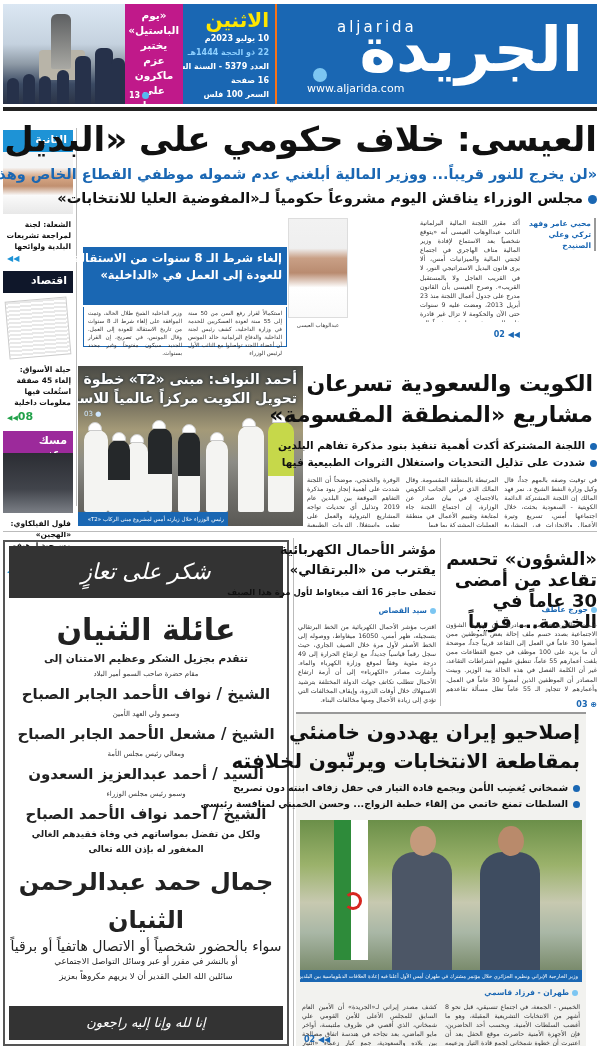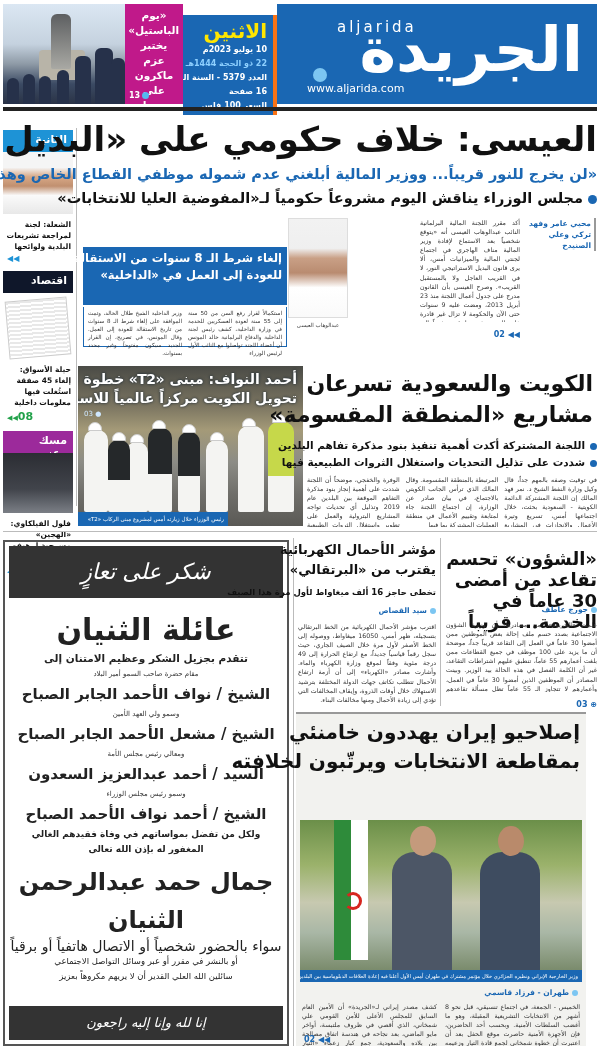--- a/index.html
+++ b/index.html
@@ -7,21 +7,21 @@
   body { font-family: "DejaVu Sans", "Liberation Sans", sans-serif; color: #111; position: relative; direction: rtl; }
   .abs { position: absolute; }
 
   
   .masthead { top: 4px; left: 3px; width: 594px; height: 100px; }
   .logo-box { right: 0; top: 0; width: 320px; height: 100px; background: #1a67b3; }
   .logo-ar { right: 14px; top: 6px; font-family: "DejaVu Sans", sans-serif; font-weight: bold; font-size: 62px; color: #fff; letter-spacing: -2px; line-height: 80px; }
   .logo-lat { left: 60px; top: 14px; font-family: "DejaVu Sans", sans-serif; font-size: 15px; color: #fff; letter-spacing: 3px; direction: ltr; }
   .logo-url { left: 30px; top: 78px; font-family: "DejaVu Sans", sans-serif; font-size: 11px; color: #fff; direction: ltr; }
   .logo-dot { left: 36px; top: 64px; width: 14px; height: 14px; border-radius: 50%; background: #7cc6f2; }
-  .date-box { right: 320px; top: 11px; width: 94px; height: 100px; background: #1a67b3; border-right: 4px solid #f97316; padding: 4px 6px; color: #fff; }
+  .date-box { right: 320px; top: 0; width: 94px; height: 100px; background: #1a67b3; border-right: 2px solid #f97316; padding: 4px 6px; color: #fff; }
   .date-day { font-size: 20px; font-weight: bold; color: #ffe600; line-height: 24px; }
   .date-line { font-size: 8px; font-weight: bold; line-height: 14px; white-space: nowrap; }
   .date-line.hijri { color: #8ed0ff; }
   .teaser-box { right: 414px; top: 0; width: 58px; height: 100px; background: #c0198a; color: #fff; padding: 4px 4px; }
   .teaser-text { font-size: 10.5px; font-weight: bold; line-height: 15px; text-align: center; }
   .teaser-page { position: absolute; left: 4px; bottom: 4px; font-size: 8px; font-weight: bold; direction: ltr; }
   .teaser-page .dot { display: inline-block; width: 7px; height: 7px; border-radius: 50%; background: #56b9f0; margin-left: 2px; vertical-align: middle; }
   .teaser-photo { left: 0; top: 0; width: 122px; height: 100px; background: linear-gradient(180deg, #dbe7f3 0%, #c5d2df 40%, #8e9aa6 60%, #3b4a63 80%, #2a3346 100%); overflow: hidden; }
   .statue { position: absolute; left: 48px; top: 10px; width: 20px; height: 55px; background: linear-gradient(180deg, #5d5f61, #a9a9a4); border-radius: 6px 6px 2px 2px; }
   .statue-base { position: absolute; left: 36px; top: 46px; width: 46px; height: 30px; background: #b8b4a8; border-radius: 4px; }
@@ -295,20 +295,24 @@
 <div class="abs shu-body">
   <div class="body-small" style="height:72px;overflow:hidden">علمت «الجريدة»، من مصادرها، أن وزارة الشؤون الاجتماعية بصدد حسم ملف إحالة بعض الموظفين ممن أمضوا 30 عاماً في العمل إلى التقاعد قريباً جداً، موضحة أن ما يزيد على 100 موظف في جميع القطاعات ممن بلغت أعمارهم 55 عاماً، تنطبق عليهم اشتراطات التقاعد، غير أن الكلمة الفصل في هذه الحالة بيد الوزير. وبينت المصادر أن الموظفين الذين أمضوا 30 عاماً في العمل، وأعمارهم لا تتجاوز الـ 55 عاماً تظل مسألة تقاعدهم اختيارية، لافتة إلى أنه في حال أبدوا رغبة في الاستمرار بالعمل فسيتم خصم 2 في المئة سنوياً من رواتبهم، إضافة إلى 5 في المئة عن كل عام فوق الـ 50.</div>
   <div class="page-ref"><span>03</span> ⊕</div>
 </div>
 
 <div class="abs iran-box">
   <div class="iran-head">
     <div>إصلاحيو إيران يهددون خامنئي</div>
     <div>بمقاطعة الانتخابات ويرتّبون لخلافته</div>
   </div>
+  <div class="iran-bullets">
+    <div><span class="bullet-dot" style="width:7px;height:7px"></span><span>شمخاني يُغضِب الأمن ويجمع قادة التيار في حفل زفاف ابنته دون تصريح</span></div>
+    <div><span class="bullet-dot" style="width:7px;height:7px"></span><span>السلطات تمنع خاتمي من إلقاء خطبة الزواج... وحسن الخميني لمنافسة رئيسي</span></div>
+  </div>
   <div class="iran-photo">
     <div class="flag"></div>
     <div class="flag-star"></div>
     <div class="man" style="left:92px">
         <div class="head"></div>
       </div>
     <div class="man" style="left:180px;background:#3e4c60">
         <div class="head" style="background:#b98a6b"></div>
       </div>
   </div>

